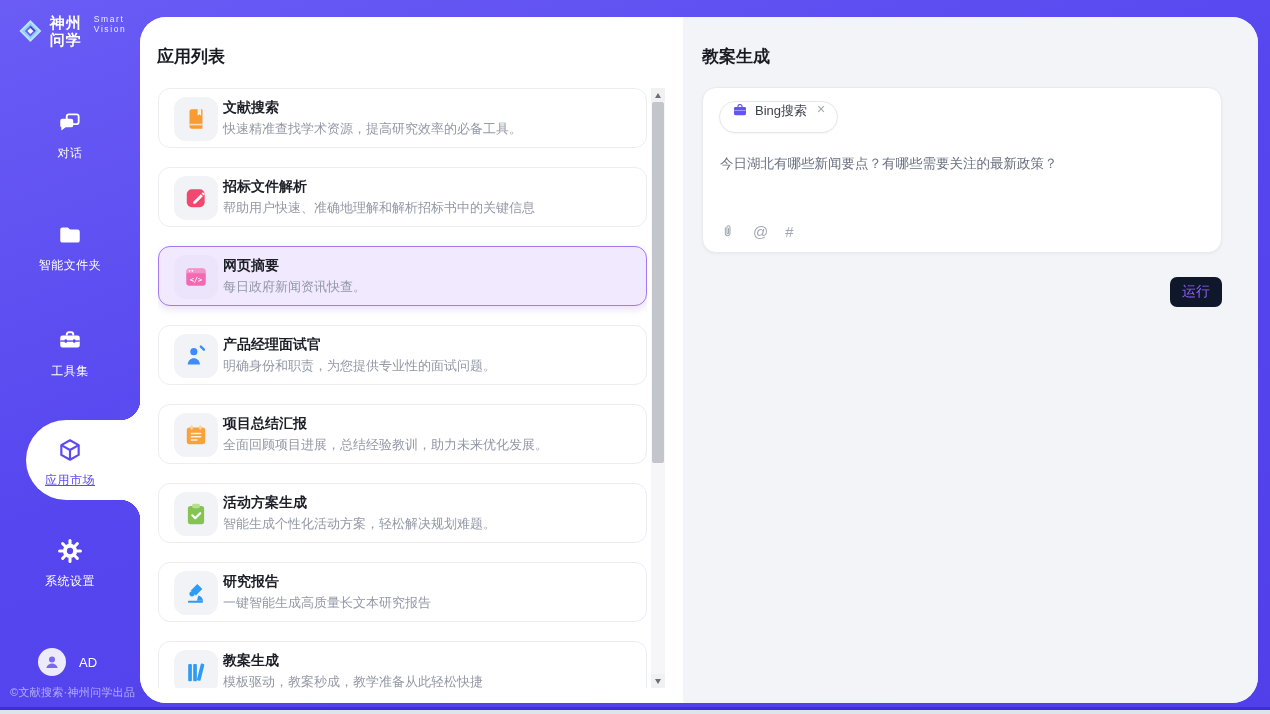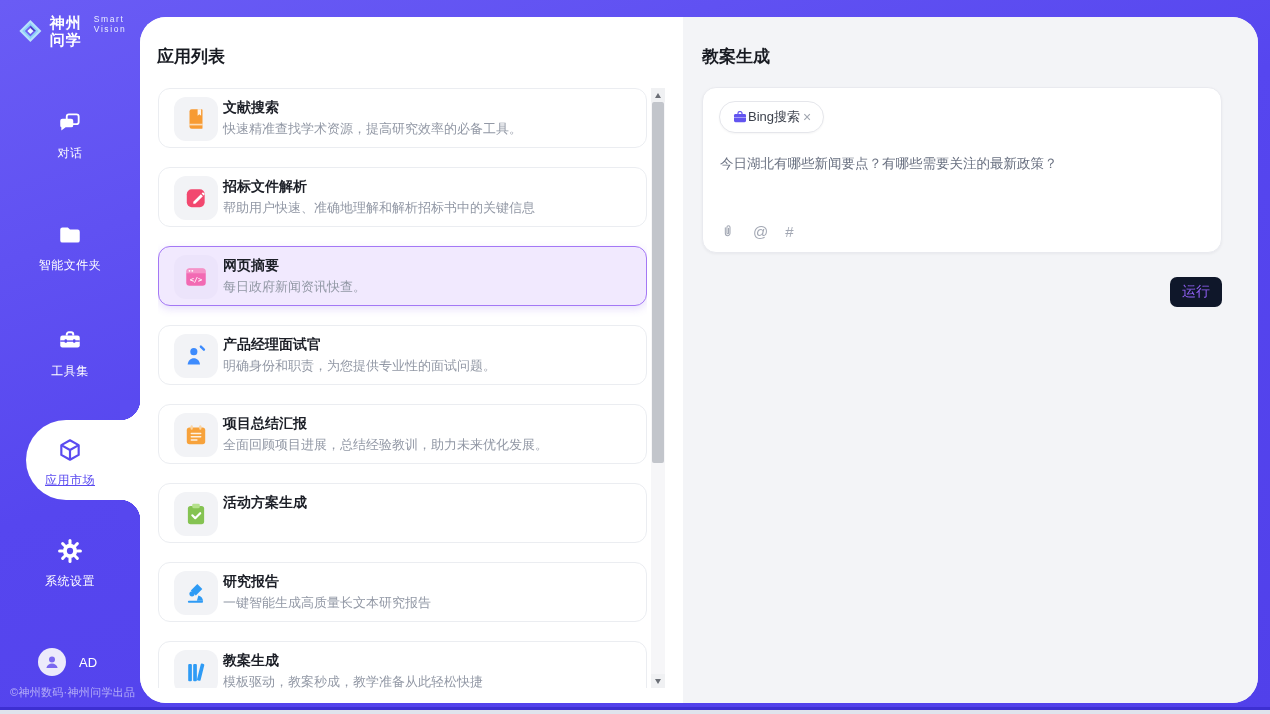--- a/index.html
+++ b/index.html
@@ -47,21 +47,21 @@
   .scrollbar{position:absolute;right:18px;top:71px;bottom:15px;width:14px;background:#f6f6f8}
   .sb-btn{position:absolute;left:0;width:14px;height:14px;background:#f0f1f3;display:flex;align-items:center;justify-content:center;cursor:pointer}
   .sb-up{top:0}.sb-down{bottom:0}
   .tri-up{width:0;height:0;border-left:3.5px solid transparent;border-right:3.5px solid transparent;border-bottom:5px solid #6b6f76}
   .tri-down{width:0;height:0;border-left:3.5px solid transparent;border-right:3.5px solid transparent;border-top:5px solid #6b6f76}
   .sb-thumb{position:absolute;left:1px;top:14px;width:12px;height:361px;background:#c2c5cb;border-radius:2px;cursor:grab}
 
   .detail-pane{flex:1;position:relative;background:#f3f4f7}
   .detail-title{position:absolute;left:19px;top:28px;font-size:17px;font-weight:700;color:#181b22}
   .query-card{position:absolute;left:19px;top:70px;right:36px;height:164px;background:#fff;border:1px solid #e9eaef;border-radius:14px;box-shadow:0 1px 3px rgba(20,20,40,.05);cursor:text}
-  .tool-tag{position:absolute;left:16px;top:13px;height:32px;display:inline-flex;align-items:center;padding:0 12px;border:1px solid #e5e6eb;border-radius:17px;background:#fff;box-shadow:0 1px 2px rgba(0,0,0,.04);box-sizing:border-box;cursor:default}
+  .tool-tag{position:absolute;left:16px;top:13px;height:32px;display:inline-flex;gap:7px;padding:0 12px;border:1px solid #e5e6eb;border-radius:17px;background:#fff;box-shadow:0 1px 2px rgba(0,0,0,.04);box-sizing:border-box;cursor:default}
   .tag-label{font-size:13px;color:#3c414c}
   .tag-close{font-size:14px;color:#a0a5af;margin-left:3px;cursor:pointer;line-height:1}
   .query-text{position:absolute;left:17px;top:66px;right:20px;font-size:13.5px;color:#697080;line-height:1.5}
   .composer-icons{position:absolute;left:17px;bottom:12px;display:flex;align-items:center;gap:17px}
   .glyph-icon{font-size:15px;color:#a3a8b4;cursor:pointer}
   .run-btn{position:absolute;right:36px;top:260px;width:52px;height:30px;background:#0f172a;color:#9160f6;font-size:14px;border-radius:7px;display:flex;align-items:center;justify-content:center;cursor:pointer}
 </style>
 </head>
 <body>
 
@@ -151,21 +151,21 @@
   <div class="user-chip">
     <span class="avatar">
       <svg width="18" height="18" viewBox="0 0 24 24">
         <circle cx="12" cy="8.5" r="4" fill="#7a68f0"></circle>
         <path d="M4.5 20c.8-4 4-6 7.5-6s6.7 2 7.5 6z" fill="#7a68f0"></path>
       </svg>
     </span>
     <span class="user-name">AD</span>
   </div>
 
-  <div class="side-footer">©神州数码·神州问学出品</div>
+  <div class="side-footer">©文献搜索·神州问学出品</div>
 </div>
 
 <div class="main-panel">
 
   <div class="list-pane">
     <div class="pane-title">应用列表</div>
 
     <div class="cards">
 
       <div class="card">
@@ -237,20 +237,21 @@
 
       <div class="card">
         <span class="app-icon">
           <svg width="26" height="26" viewBox="0 0 24 24">
             <rect x="4.5" y="4.5" width="15" height="17" rx="2.5" fill="#85c352"></rect>
             <rect x="8.5" y="2.5" width="7" height="4.2" rx="1.3" fill="#b5e18c"></rect>
             <path d="M8.6 13.2l2.7 2.7 4.6-4.6" stroke="#fff" stroke-width="2" fill="none" stroke-linecap="round" stroke-linejoin="round"></path>
           </svg>
         </span>
         <div class="card-name">活动方案生成</div>
+        <div class="card-desc">智能生成个性化活动方案，轻松解决规划难题。</div>
       </div>
 
       <div class="card">
         <span class="app-icon">
           <svg width="26" height="26" viewBox="0 0 24 24">
             <g fill="#2e9bf5">
               <path d="M13.2 3.8l4.6 4.6-6 6-4.6-4.6z"></path>
               <circle cx="8.3" cy="12.8" r="2.4"></circle>
               <path d="M14.2 14.2c2.4.6 4 2.3 4.4 5h-5.8z"></path>
               <rect x="4.5" y="19.2" width="14" height="1.8" rx=".9"></rect>

